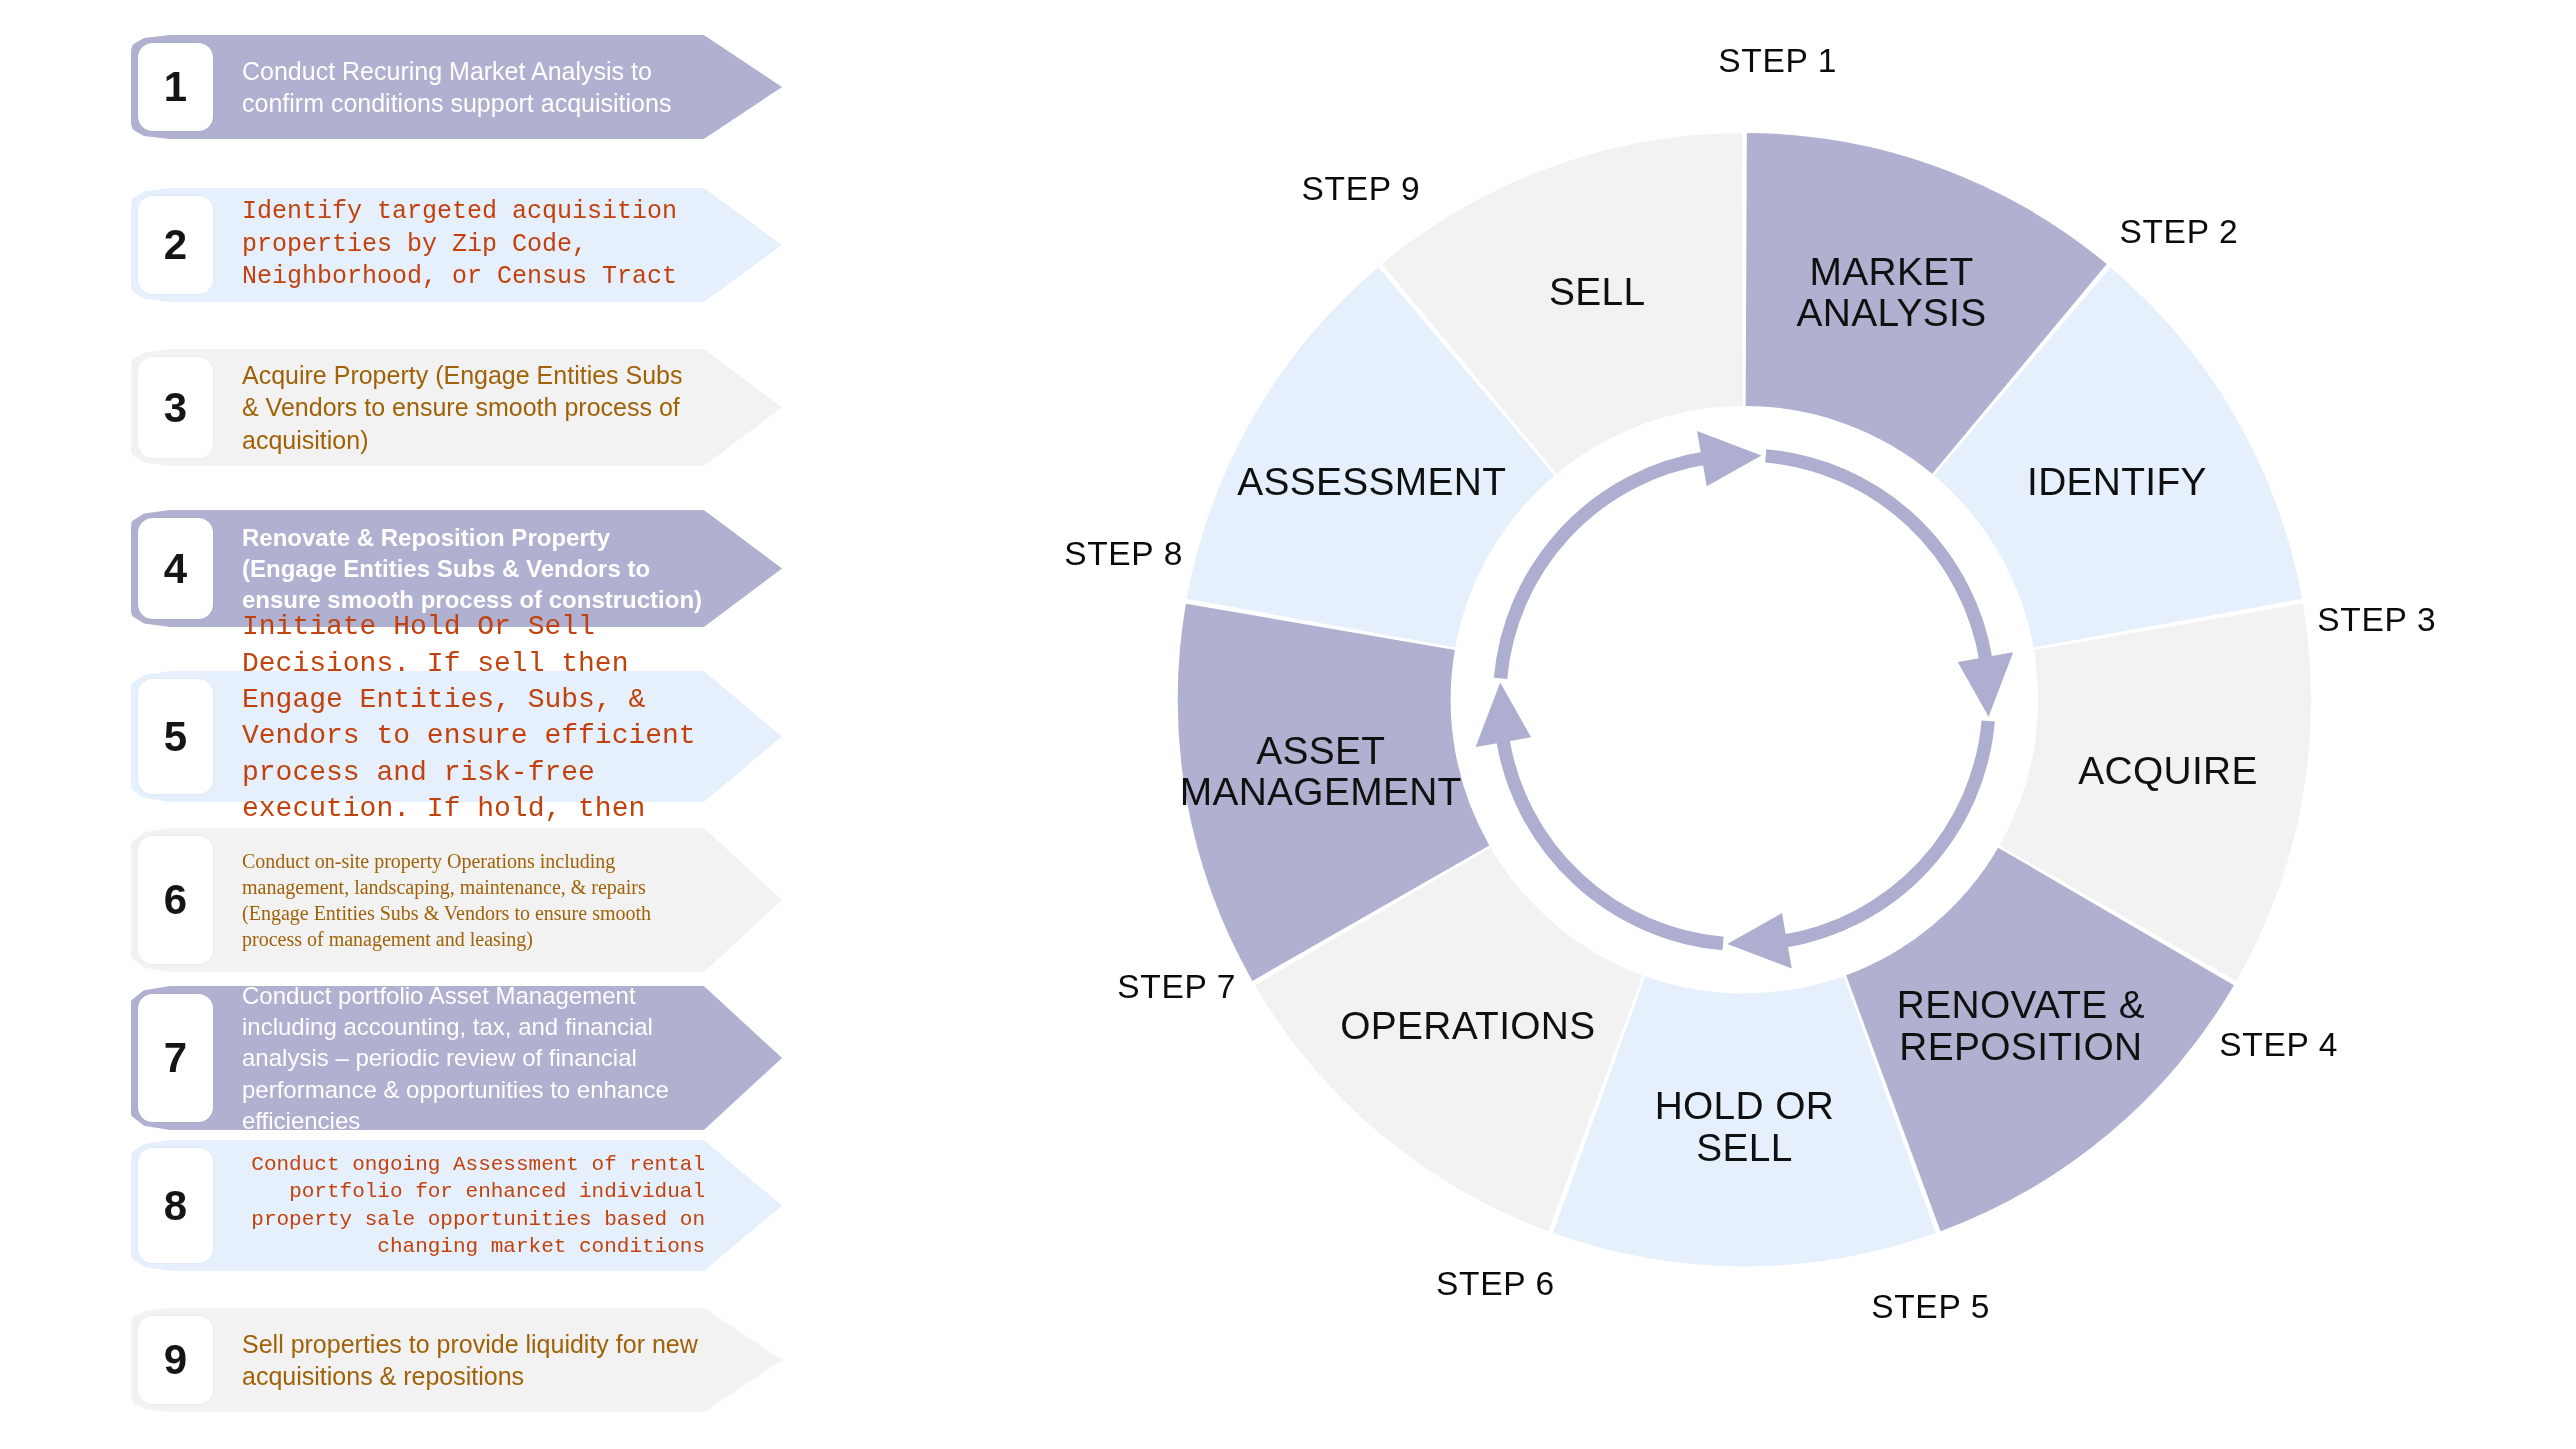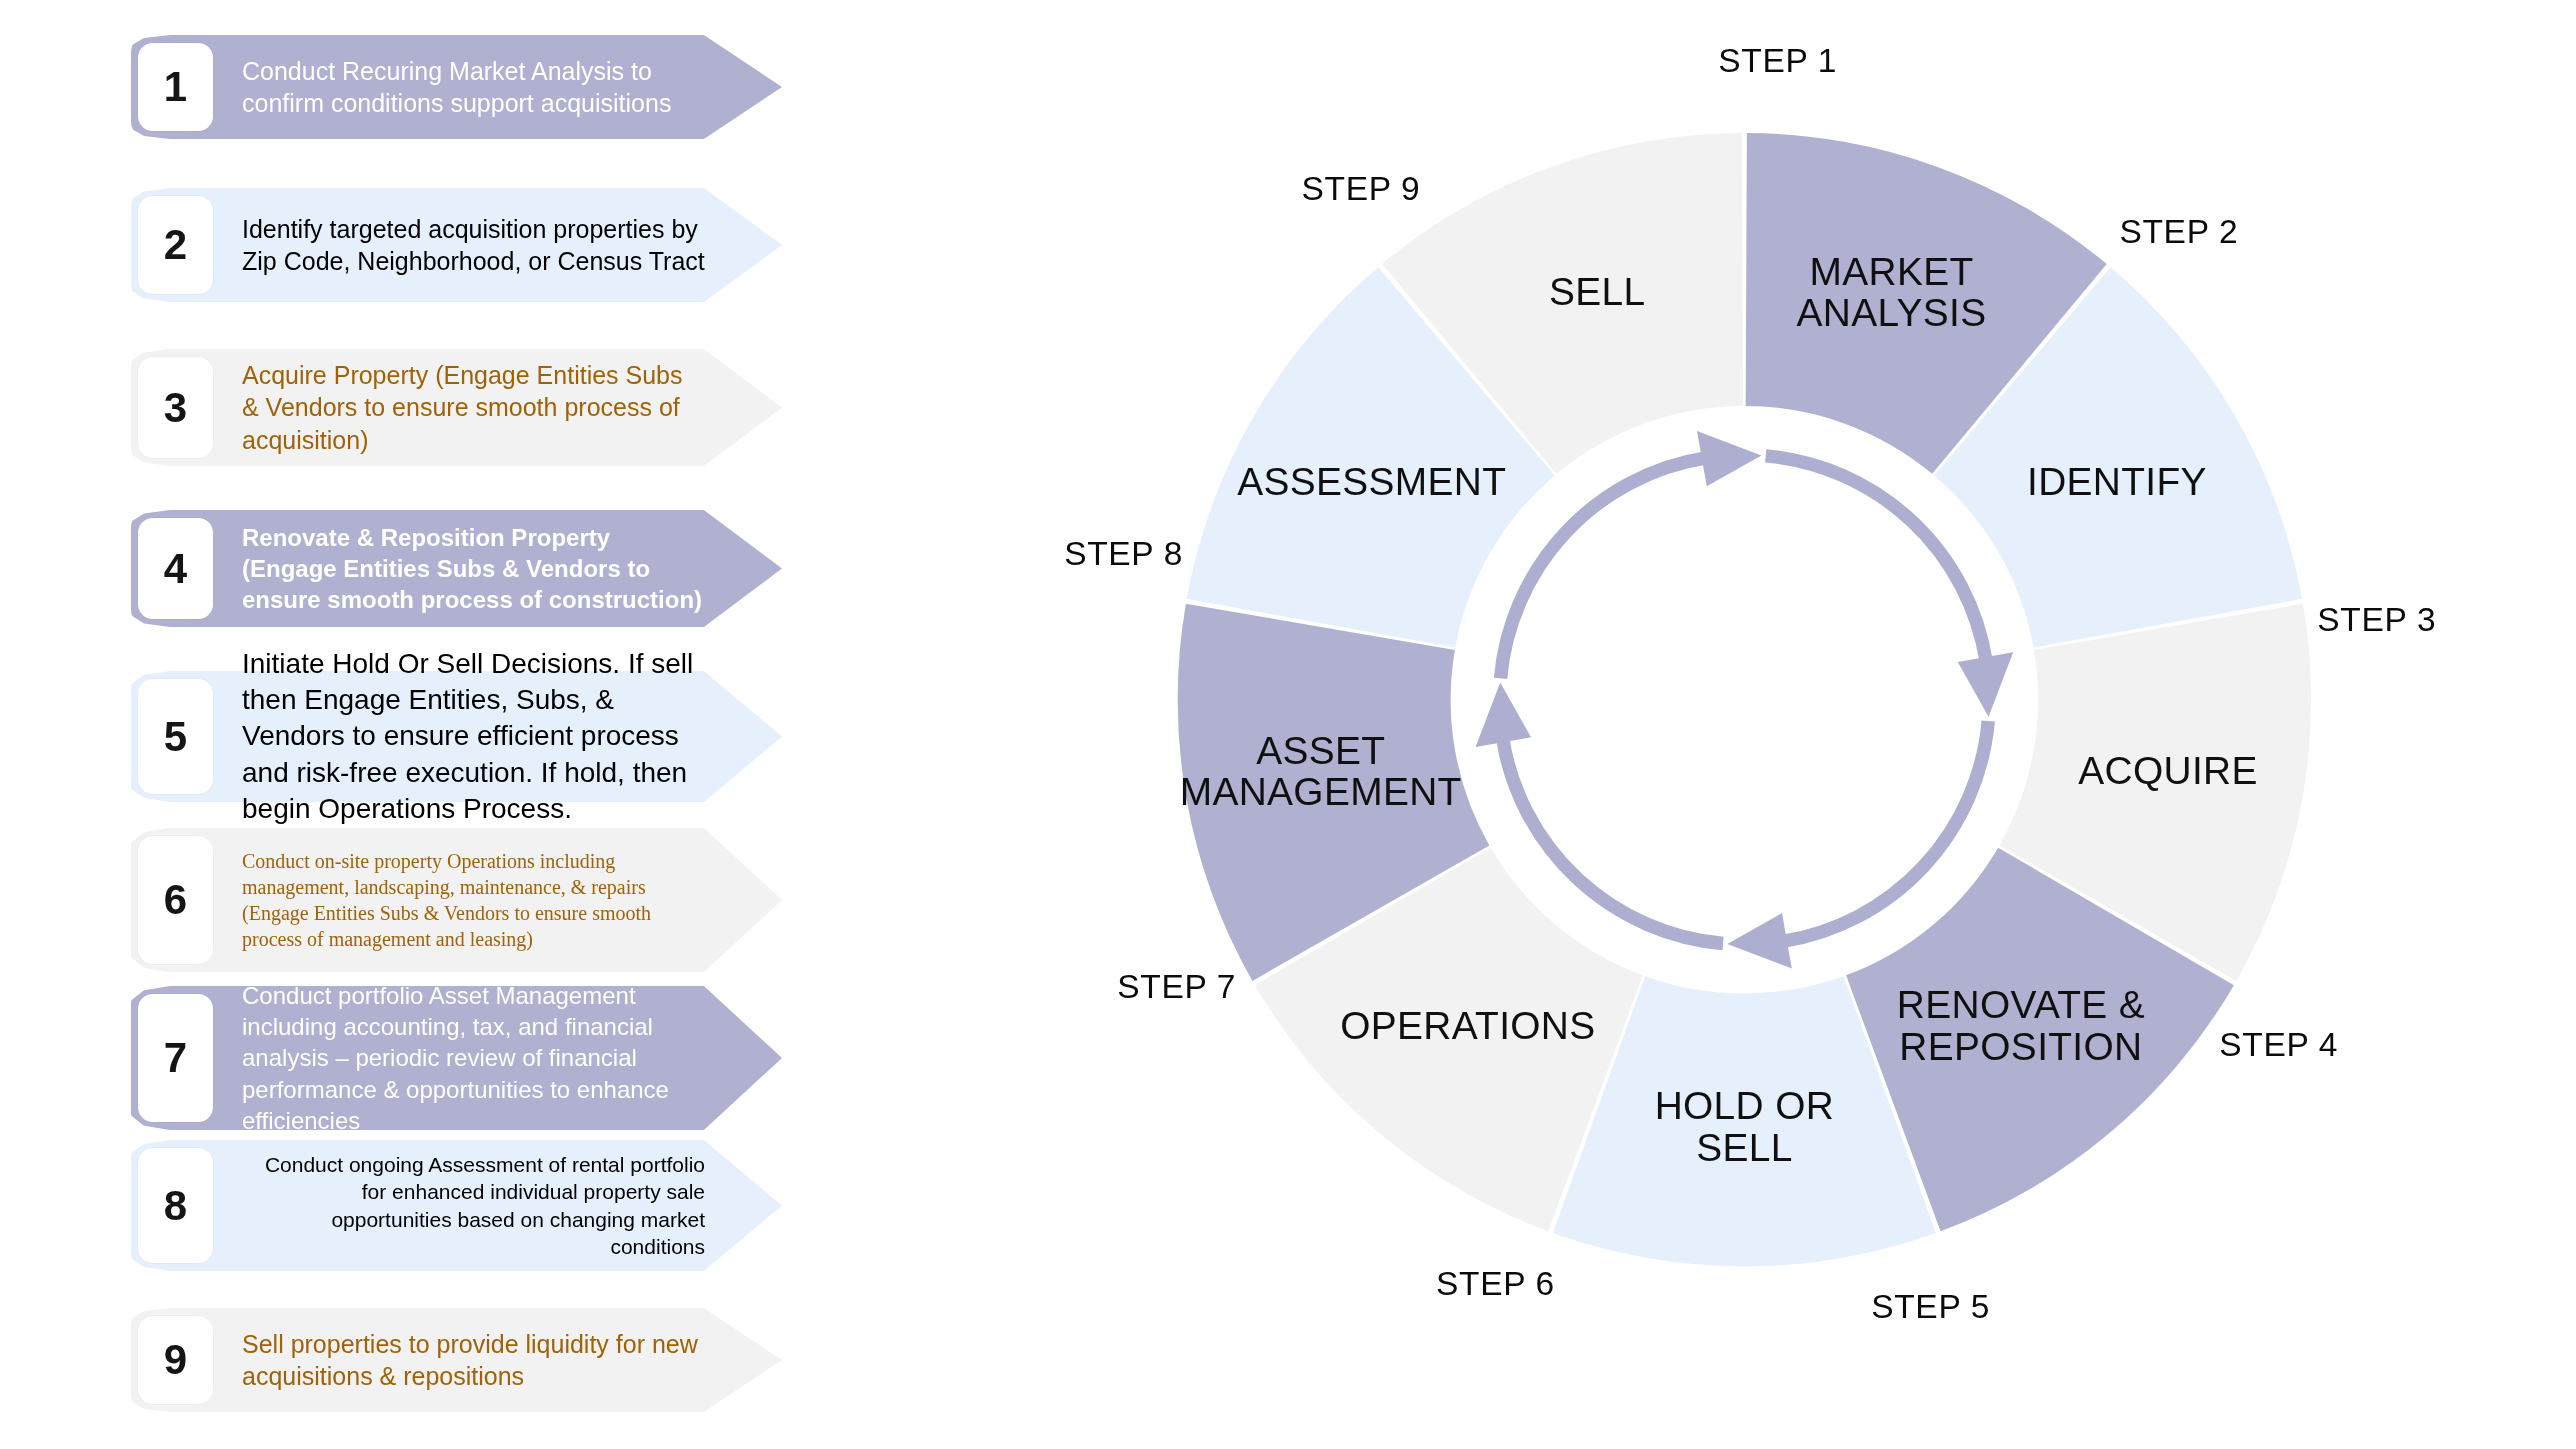--- a/index.html
+++ b/index.html
@@ -74,21 +74,21 @@
   }
   .step-text span {
     display: block;
     line-height: 1.30;
   }
 
   
   .v-purple .step-chevron { background: #b0b0d0; }
   .v-purple .step-text span { color: #ffffff; }
   .v-blue   .step-chevron { background: #e6f0fc; }
-  .v-blue   .step-text span { color: #000000; }
+  .v-blue   .step-text span { color: #c2410c; font-family: Liberation Mono, monospace; }
   .v-gray   .step-chevron { background: #f2f2f2; }
   .v-gray   .step-text span { color: #a16207; }
 
   
   #donut-panel {
     position: absolute;
     left: 839px;
     top: 0px;
     width: 1737px;
     height: 1449px;

